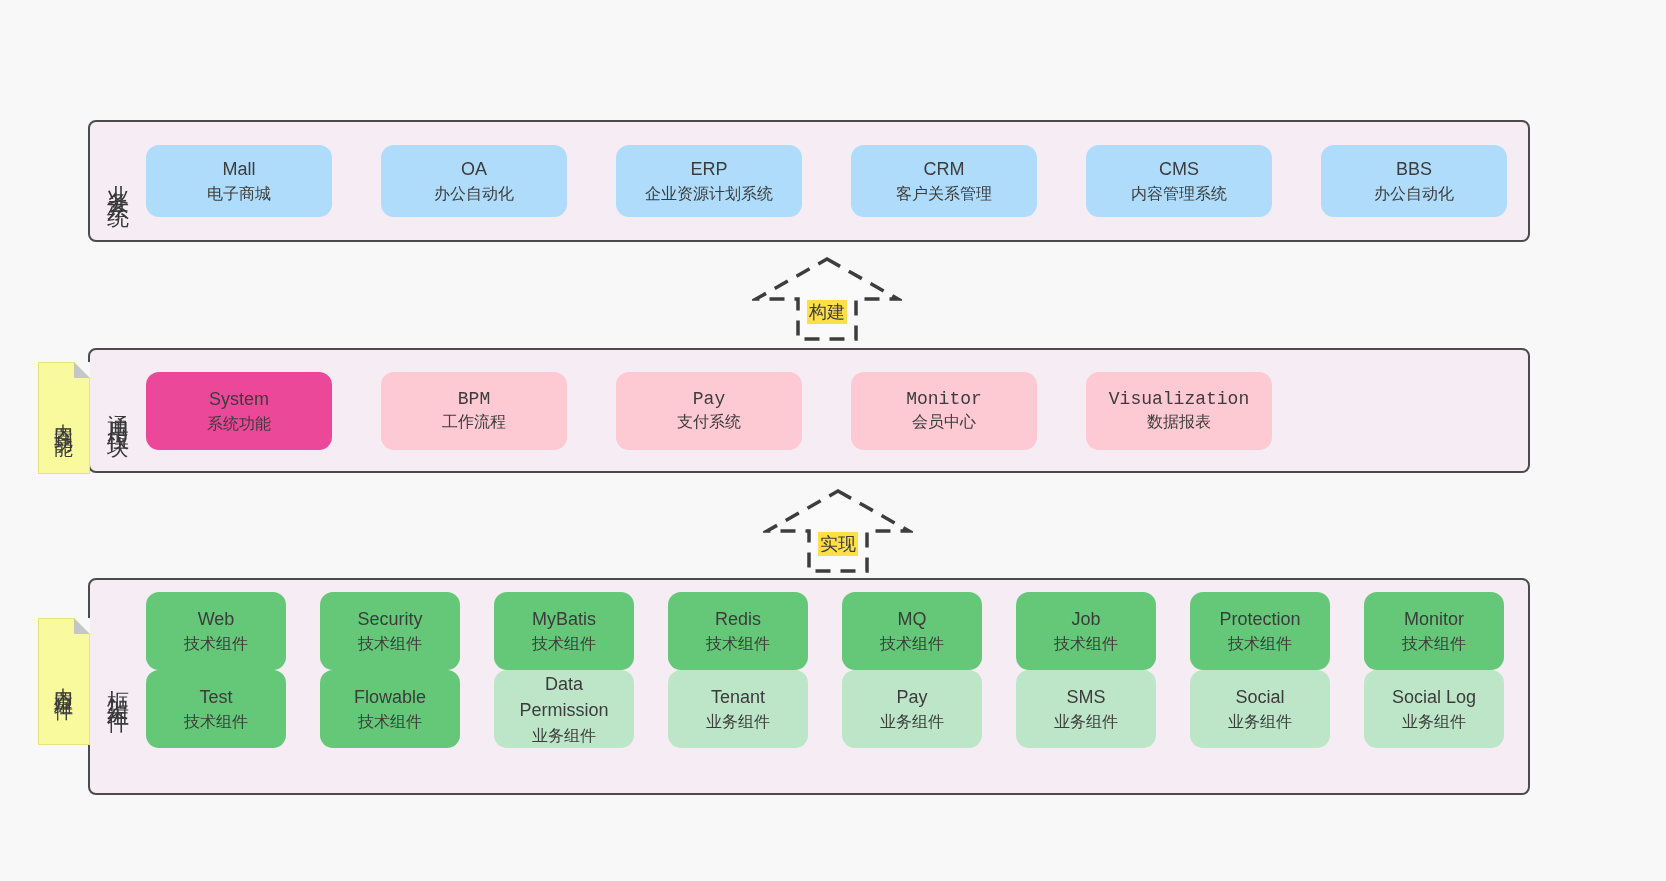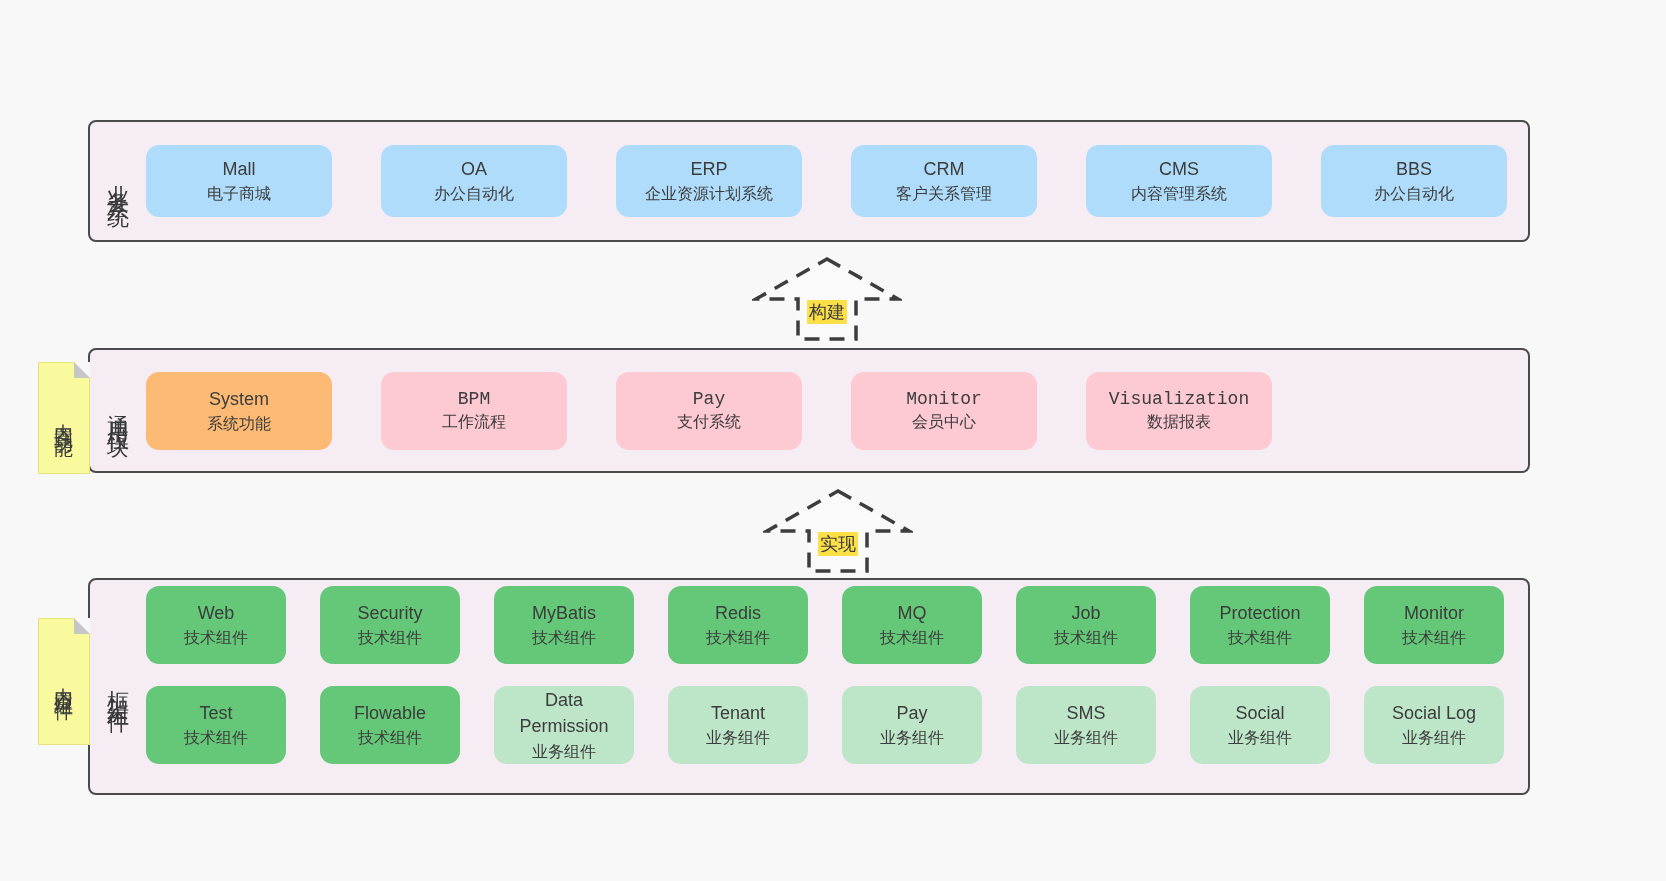--- a/index.html
+++ b/index.html
@@ -16,26 +16,26 @@
   .box-row-area{position:absolute;left:56px;top:0;bottom:0;display:flex;align-items:center;gap:49px;}
   .box{border-radius:13px;display:flex;flex-direction:column;align-items:center;justify-content:center;
     text-align:center;line-height:1.45;box-sizing:border-box;padding:4px;}
   .box-name{font-size:18px;}
   .box-desc{font-size:16px;text-align:center;}
   .w-wide{width:186px;height:72px;}
   .w-mid{width:186px;height:78px;}
   .w-small{width:140px;height:78px;}
 
   .blue{background:#aedcfa;}
-  .red{background:#fdba74;}
+  .red{background:#ec4899;}
   .pink{background:#fdc9d2;font-family:Liberation Mono, monospace;}
   .green{background:#64c878;}
   .green-light{background:#bde5c8;}
 
-  #framework-rows{position:absolute;left:56px;top:6px;display:flex;flex-direction:column;gap:22px;}
+  #framework-rows{position:absolute;left:56px;top:12px;display:flex;flex-direction:column;}
   .framework-row{display:flex;gap:34px;}
 
   .arrow{position:absolute;width:150px;height:86px;}
   #arrow-build{left:752px;top:256px;}
   #arrow-implement{left:763px;top:488px;}
   .arrow svg{position:absolute;left:0;top:0;}
   .arrow-label{position:absolute;left:50%;top:44px;transform:translateX(-50%);
     font-size:18px;background:#fde047;padding:0 2px;color:#3c3c3c;}
 
   .sticky-note{position:absolute;left:38px;width:52px;background:#f9f99e;border:1px solid #e4e47e;box-sizing:border-box;

